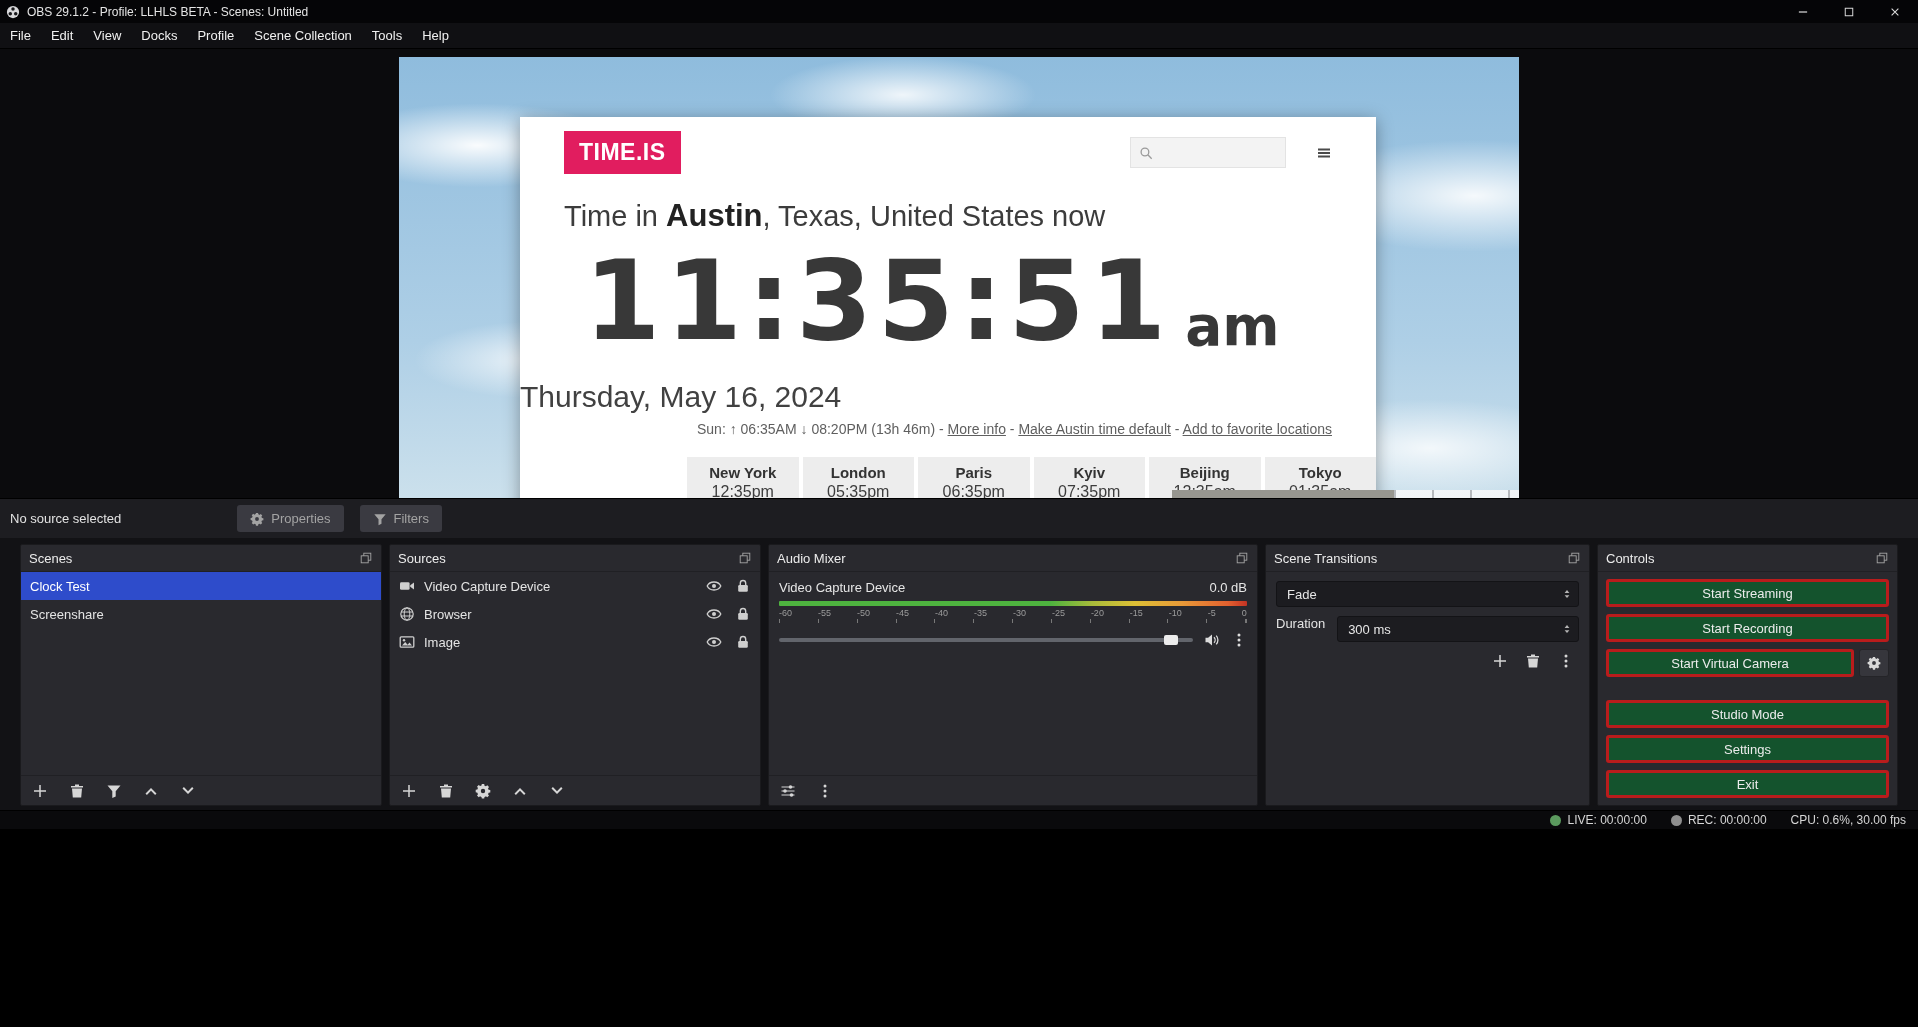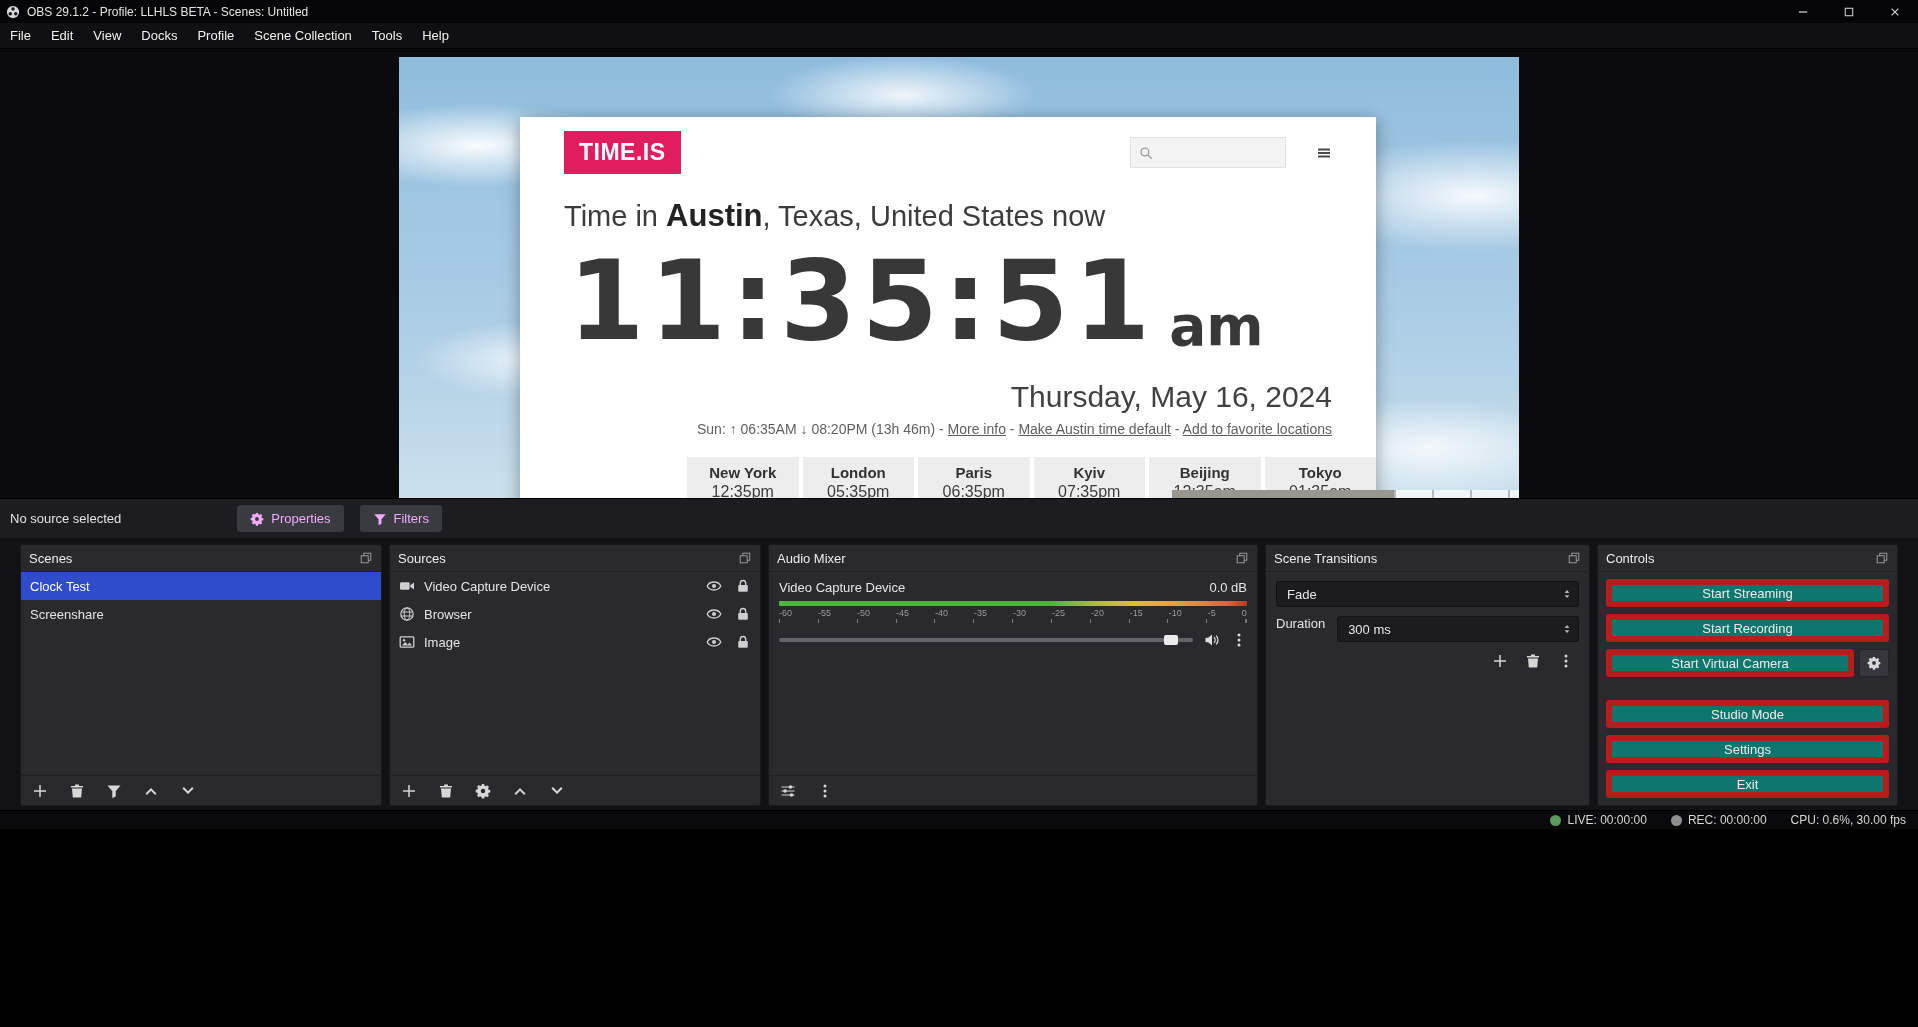--- a/index.html
+++ b/index.html
@@ -34,24 +34,24 @@
   
   .webpage{position:absolute;left:121px;top:60px;width:856px;height:529px;background:#ffffff;
            box-shadow:0 3px 16px rgba(0,0,0,.35);overflow:hidden;}
   .wp-header{display:flex;align-items:center;padding:14px 44px 0 44px;}
   .wp-logo{background:#e11d5f;color:#fff;font-weight:700;font-size:23px;letter-spacing:.5px;padding:8px 15px;}
   .wp-spacer{flex:1;}
   .wp-search{width:156px;height:31px;background:#f3f3f3;border:1px solid #e3e3e3;display:flex;align-items:center;padding:0 8px;color:#9a9a9a;}
   .wp-menu{margin-left:30px;color:#4a4a4a;}
   .wp-heading{padding:24px 44px 0;font-size:29px;color:#3c3c3c;}
   .wp-heading .city{font-weight:800;font-size:31px;color:#222;}
-  .wp-time-row{display:flex;align-items:flex-end;padding:12px 44px 0 48px;}
+  .wp-time-row{display:flex;align-items:flex-end;padding:12px 44px 0 64px;}
   .big-time{font-family:"DejaVu Sans",sans-serif;font-weight:700;font-size:110px;line-height:1;color:#383838;letter-spacing:5px;}
   .ampm{font-family:"DejaVu Sans",sans-serif;font-weight:700;font-size:55px;line-height:1;color:#383838;margin-left:14px;margin-bottom:2px;}
-  .wp-date{text-align:right;padding:24px 44px 0 0;font-size:30px;color:#414141;}
+  .wp-date{text-align:left;padding:24px 44px 0 0;font-size:30px;color:#414141;}
   .wp-sun{text-align:right;padding:7px 44px 0 0;font-size:14px;color:#5f5f5f;white-space:nowrap;}
   .wp-sun .lnk{text-decoration:underline;}
   .wp-clocks{display:flex;gap:4px;padding:20px 0 0 119px;margin-left:48px;}
   .clock-box{background:#ededed;width:112px;padding:7px 0 8px;text-align:center;}
   .clock-box .c-city{font-weight:700;font-size:15px;color:#333;}
   .clock-box .c-time{font-size:16px;color:#3d3d3d;margin-top:2px;}
 
   
   .webcam{position:absolute;left:773px;top:433px;width:347px;height:198px;overflow:hidden;
           background:linear-gradient(to bottom,#b9b5ad 0%,#cfcabf 35%,#aaa69e 70%,#807c76 100%);}
@@ -67,21 +67,21 @@
   .wc-person{position:absolute;left:34%;bottom:0;width:46%;height:90%;}
   .wc-body{position:absolute;bottom:0;left:1%;width:98%;height:50%;background:#20242b;border-radius:44% 44% 0 0/72% 72% 0 0;}
   .wc-head{position:absolute;bottom:44%;left:31%;width:37%;height:35%;background:#c49a7c;border-radius:46%;}
   .wc-hair{position:absolute;top:-9%;left:-5%;width:110%;height:46%;background:#4e3c2d;border-radius:50% 50% 42% 42%;}
   .wc-beard{position:absolute;bottom:-4%;left:5%;width:90%;height:50%;background:#43372b;border-radius:28% 28% 46% 46%;}
   .wc-snack{position:absolute;bottom:0;left:41%;width:19%;height:11%;background:#d4722b;border-radius:3px;}
 
   
   .context-bar{flex:0 0 40px;background:#1d1d21;display:flex;align-items:center;padding-left:10px;border-top:1px solid #000;}
   .ctx-status{font-size:13px;color:#e2e2e2;}
-  .ctx-btn{display:flex;align-items:center;gap:7px;height:27px;padding:0 13px;background:#3a3a41;border-radius:3px;color:#f0abfc;font-size:13px;cursor:default;}
+  .ctx-btn{display:flex;align-items:center;gap:7px;height:27px;padding:0 13px;background:#3a3a41;border-radius:3px;color:#a3a3a3;font-size:13px;cursor:default;}
   .ctx-btn.first{margin-left:116px;}
   .ctx-btn + .ctx-btn{margin-left:16px;}
 
   
   .docks{flex:0 0 262px;display:flex;gap:7px;padding:6px 20px 4px;background:#121215;}
   .panel{background:#29292e;border:1px solid #1a1a1d;border-radius:2px;display:flex;flex-direction:column;min-width:0;}
   .p-scenes{flex:0 0 362px;} .p-sources{flex:0 0 372px;} .p-mixer{flex:0 0 490px;}
   .p-trans{flex:0 0 325px;} .p-controls{flex:1;}
   .panel-header{flex:0 0 27px;display:flex;align-items:center;padding:0 8px;border-bottom:1px solid #202024;}
   .panel-title{flex:1;font-size:13px;color:#ececec;white-space:nowrap;overflow:hidden;}
@@ -113,21 +113,21 @@
   .field{height:26px;background:#1c1c20;border:1px solid #131316;border-radius:3px;display:flex;align-items:center;padding:0 5px 0 10px;font-size:13px;color:#e6e6e6;}
   .field .val{flex:1;}
   .spin{color:#b5b5b5;}
   .dur-row{display:flex;align-items:flex-start;margin-top:9px;}
   .dur-label{font-size:13px;color:#e4e4e4;}
   .dur-row .field{flex:1;margin-left:12px;}
   .trans-toolbar{display:flex;justify-content:flex-end;gap:17px;margin-top:11px;padding-right:5px;color:#d6d6d6;}
 
   
   .controls-body{padding:7px 8px 0;}
-  .ctl-btn{width:100%;height:28px;background:#0f766e;border:6px solid #b91c1c;border-radius:3px;color:#ececec;font-size:13px;
+  .ctl-btn{width:100%;height:28px;background:#14532d;border:3px solid #b91c1c;border-radius:3px;color:#ececec;font-size:13px;
            display:flex;align-items:center;justify-content:center;margin-bottom:7px;cursor:default;white-space:nowrap;}
   .vcam-row{display:flex;gap:5px;margin-bottom:7px;}
   .vcam-row .ctl-btn{flex:1;margin-bottom:16px;}
   .vcam-gear{flex:0 0 30px;height:28px;background:#36363c;border:1px solid #242428;border-radius:3px;display:flex;align-items:center;justify-content:center;color:#d8d8d8;}
 
   
   .statusbar{flex:0 0 19px;background:#0a0a0c;display:flex;align-items:center;justify-content:flex-end;gap:24px;padding:0 12px;font-size:12px;color:#d6d6d6;border-top:1px solid #000;}
   .sb-item{display:flex;align-items:center;gap:6px;}
   .dot{width:11px;height:11px;border-radius:50%;}
   .dot.live{background:#5b9a5e;}

